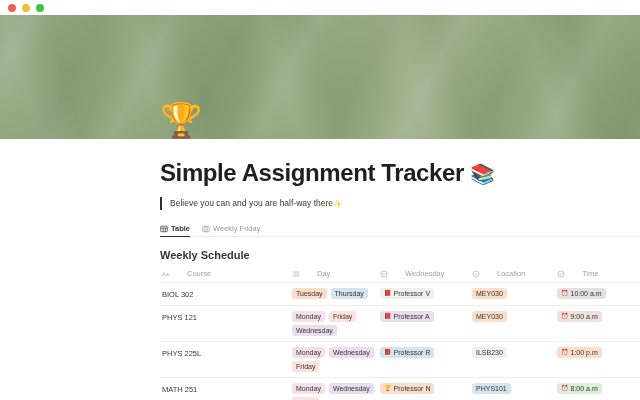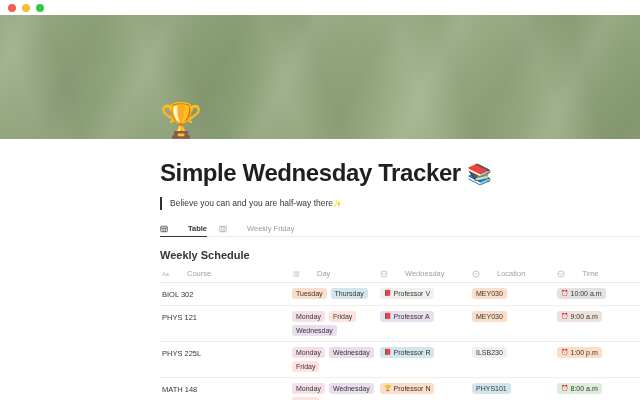--- a/index.html
+++ b/index.html
@@ -102,21 +102,21 @@
     display: flex;
     align-items: flex-end;
     gap: 12px;
     margin-top: 10px;
     border-bottom: 1px solid #ecebe9;
     height: 16px;
   }
   .tab {
     display: flex;
     align-items: center;
-    gap: 20px;
+    gap: 3px;
     font-size: 7.5px;
     color: #9b9a97;
     padding-bottom: 3px;
     cursor: pointer;
     position: relative;
   }
   .tab.active {
     color: #37352f;
     font-weight: bold;
   }
@@ -216,21 +216,21 @@
 </div>
 
 <div class="cover"></div>
 
 <div class="page">
   <div class="content">
 
     <div class="page-emoji">🏆</div>
 
     <h1 class="page-title">
-      <span>Simple Wednesday Tracker</span>
+      <span>Simple Assignment Tracker</span>
       <span class="title-emoji">📚</span>
     </h1>
 
     <div class="quote">
       <span>Believe you can and you are half-way there</span><span class="sparkle">✨</span>
     </div>
 
     <div class="tabs">
       <div class="tab active">
         <span class="tab-ico">
@@ -427,21 +427,21 @@
               <div class="tags">
                 <span class="pill t-orange">
                   <span class="pico">⏰</span>
                   <span>1:00 p.m</span>
                 </span>
               </div>
             </td>
           </tr>
           <tr>
             <td>
-              <div class="cell-text">MATH 148</div>
+              <div class="cell-text">MATH 251</div>
             </td>
             <td>
               <div class="tags">
                 <span class="pill t-pink">Monday</span>
                 <span class="pill t-purple">Wednesday</span>
                 <span class="pill t-red">Friday</span>
               </div>
             </td>
             <td>
               <div class="tags">

